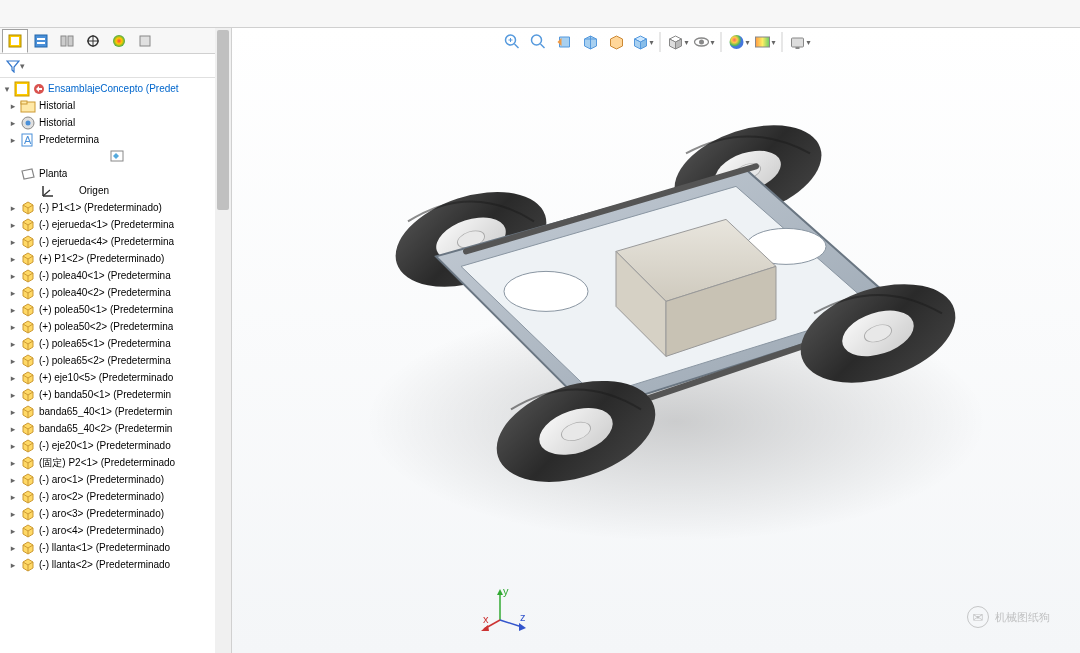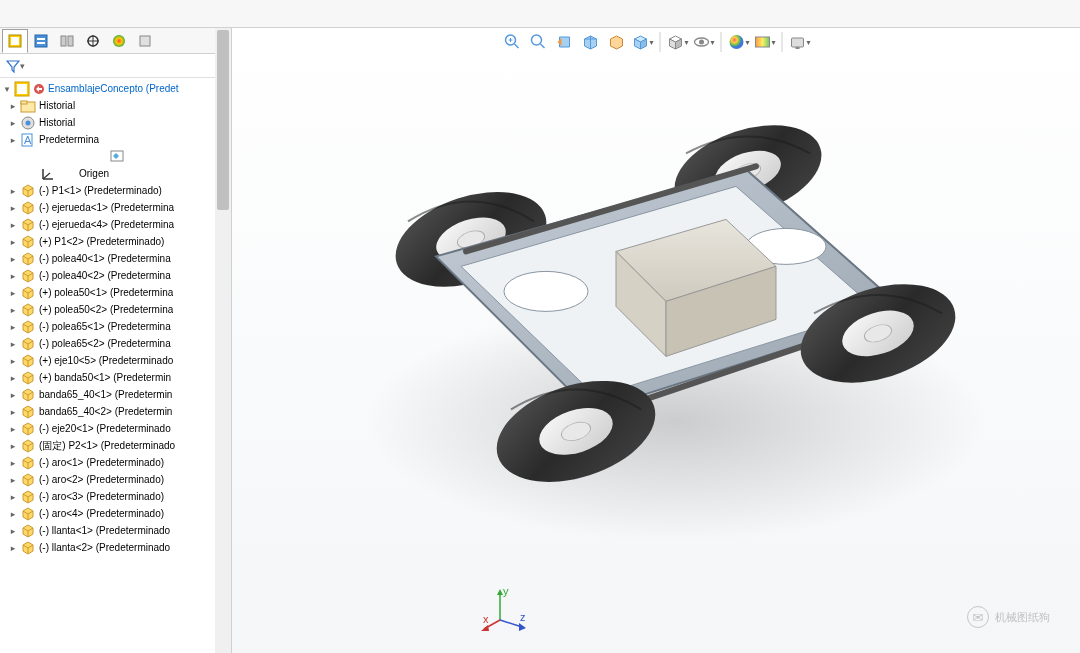--- a/index.html
+++ b/index.html
@@ -141,20 +141,29 @@
         <div class="tree-row" style="padding-left: 8px; flex-direction: column;">
           <span class="expander"></span>
           <span class="tree-icon">
             <svg width="16" height="16">
               <rect x="2" y="3" width="12" height="10" fill="#fff" stroke="#888"></rect>
               <path d="M4 8 L7 5 L10 8 L7 11 Z" fill="#55aadd"></path>
             </svg>
           </span>
           <span class="tree-label">Marcas</span>
         </div>
+        <div class="tree-row" style="padding-left: 8px;">
+          <span class="expander"></span>
+          <span class="tree-icon">
+            <svg width="16" height="16">
+              <path d="M2 5 L12 3 L14 11 L4 13 Z" fill="none" stroke="#888" stroke-width="1.2"></path>
+            </svg>
+          </span>
+          <span class="tree-label">Planta</span>
+        </div>
         <div class="tree-row" style="padding-left: 8px; gap: 20px;">
           <span class="expander"></span>
           <span class="tree-icon">
             <svg width="16" height="16">
               <line x1="3" y1="13" x2="3" y2="3" stroke="#333" stroke-width="1.5"></line>
               <line x1="3" y1="13" x2="13" y2="13" stroke="#333" stroke-width="1.5"></line>
               <line x1="3" y1="13" x2="10" y2="7" stroke="#333" stroke-width="1.2"></line>
             </svg>
           </span>
           <span class="tree-label">Origen</span>

